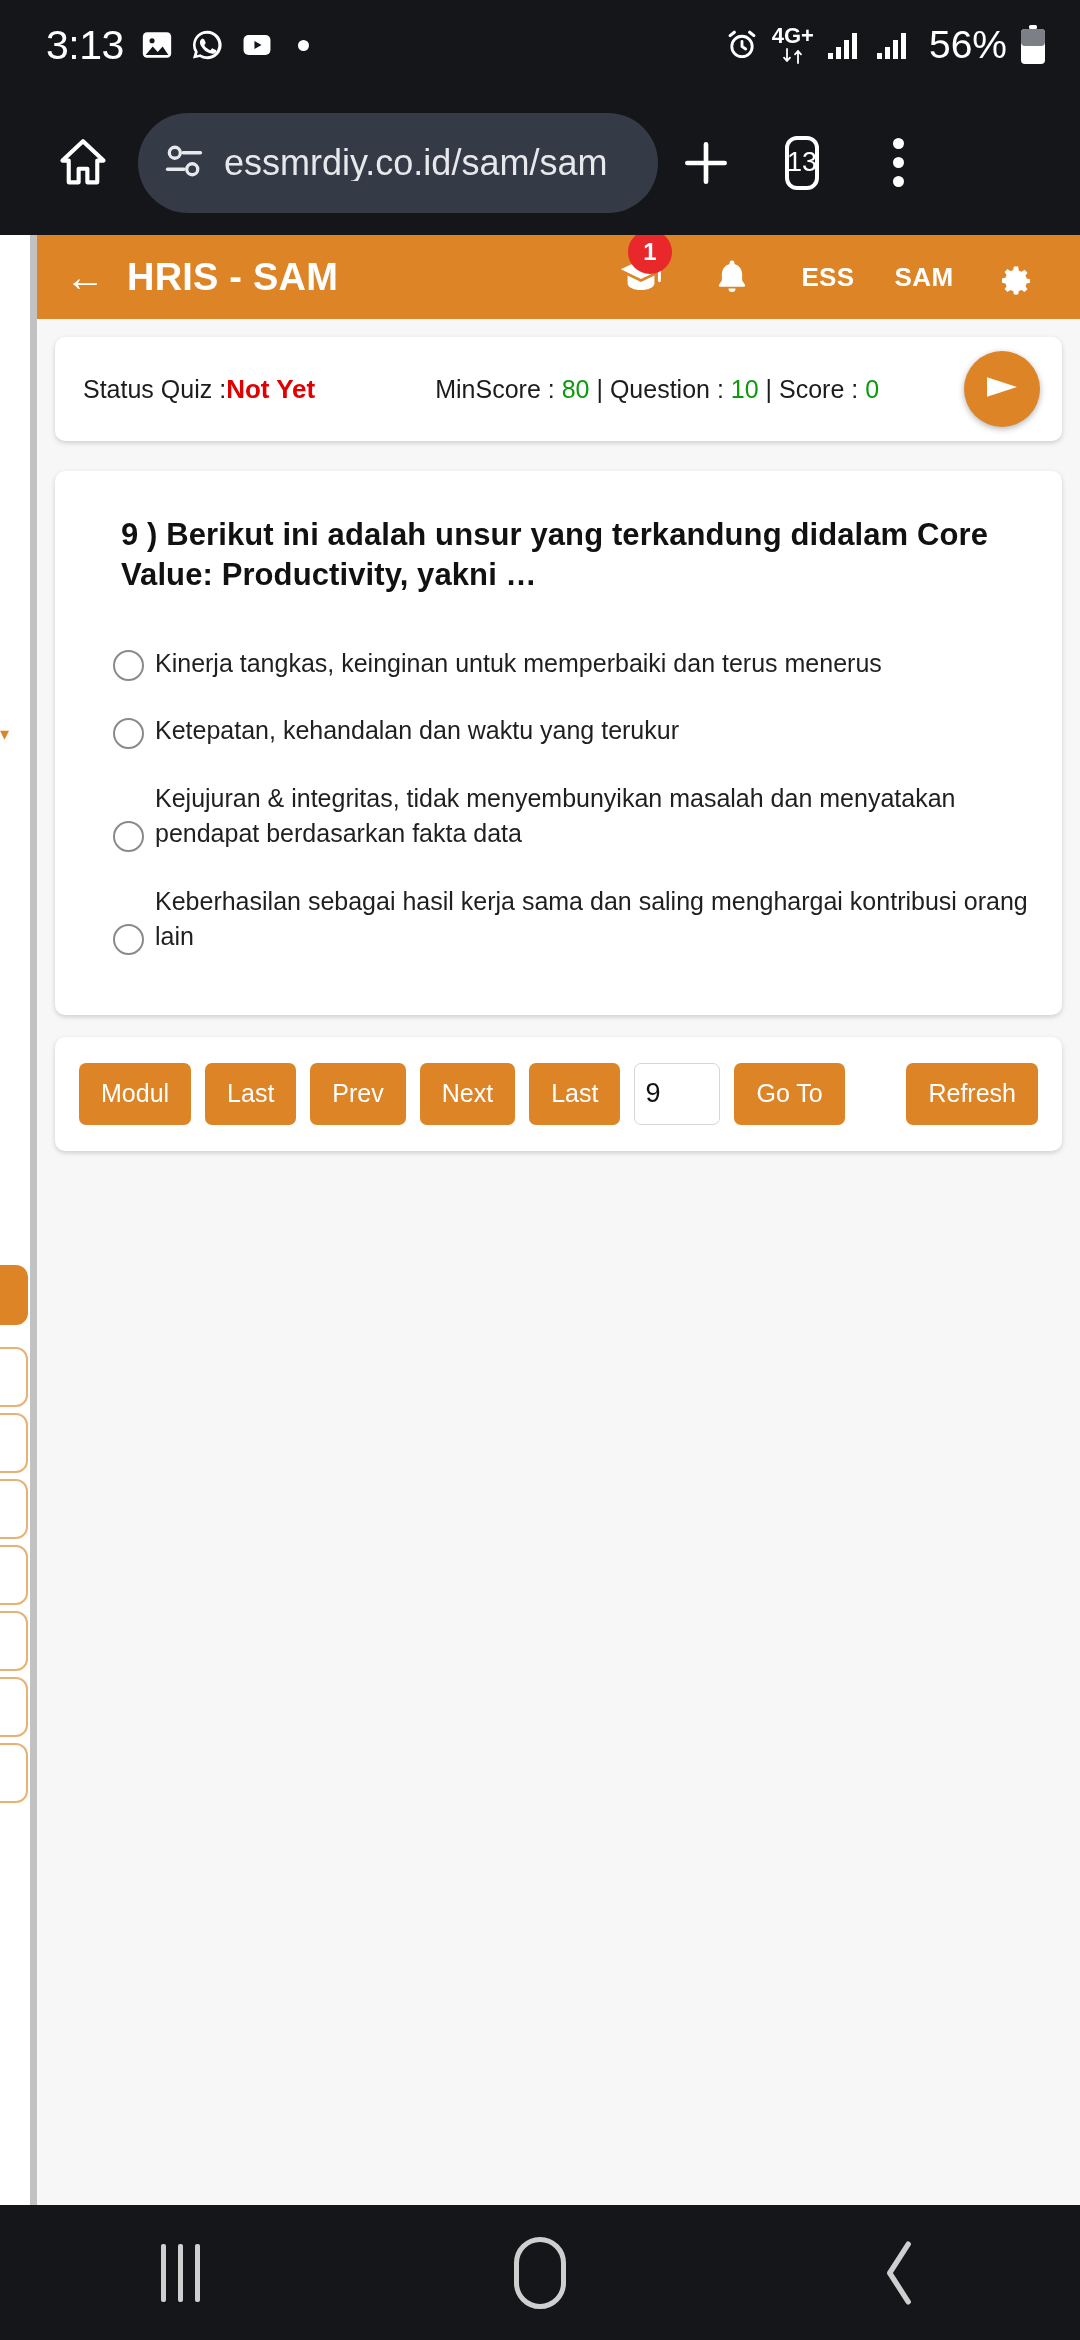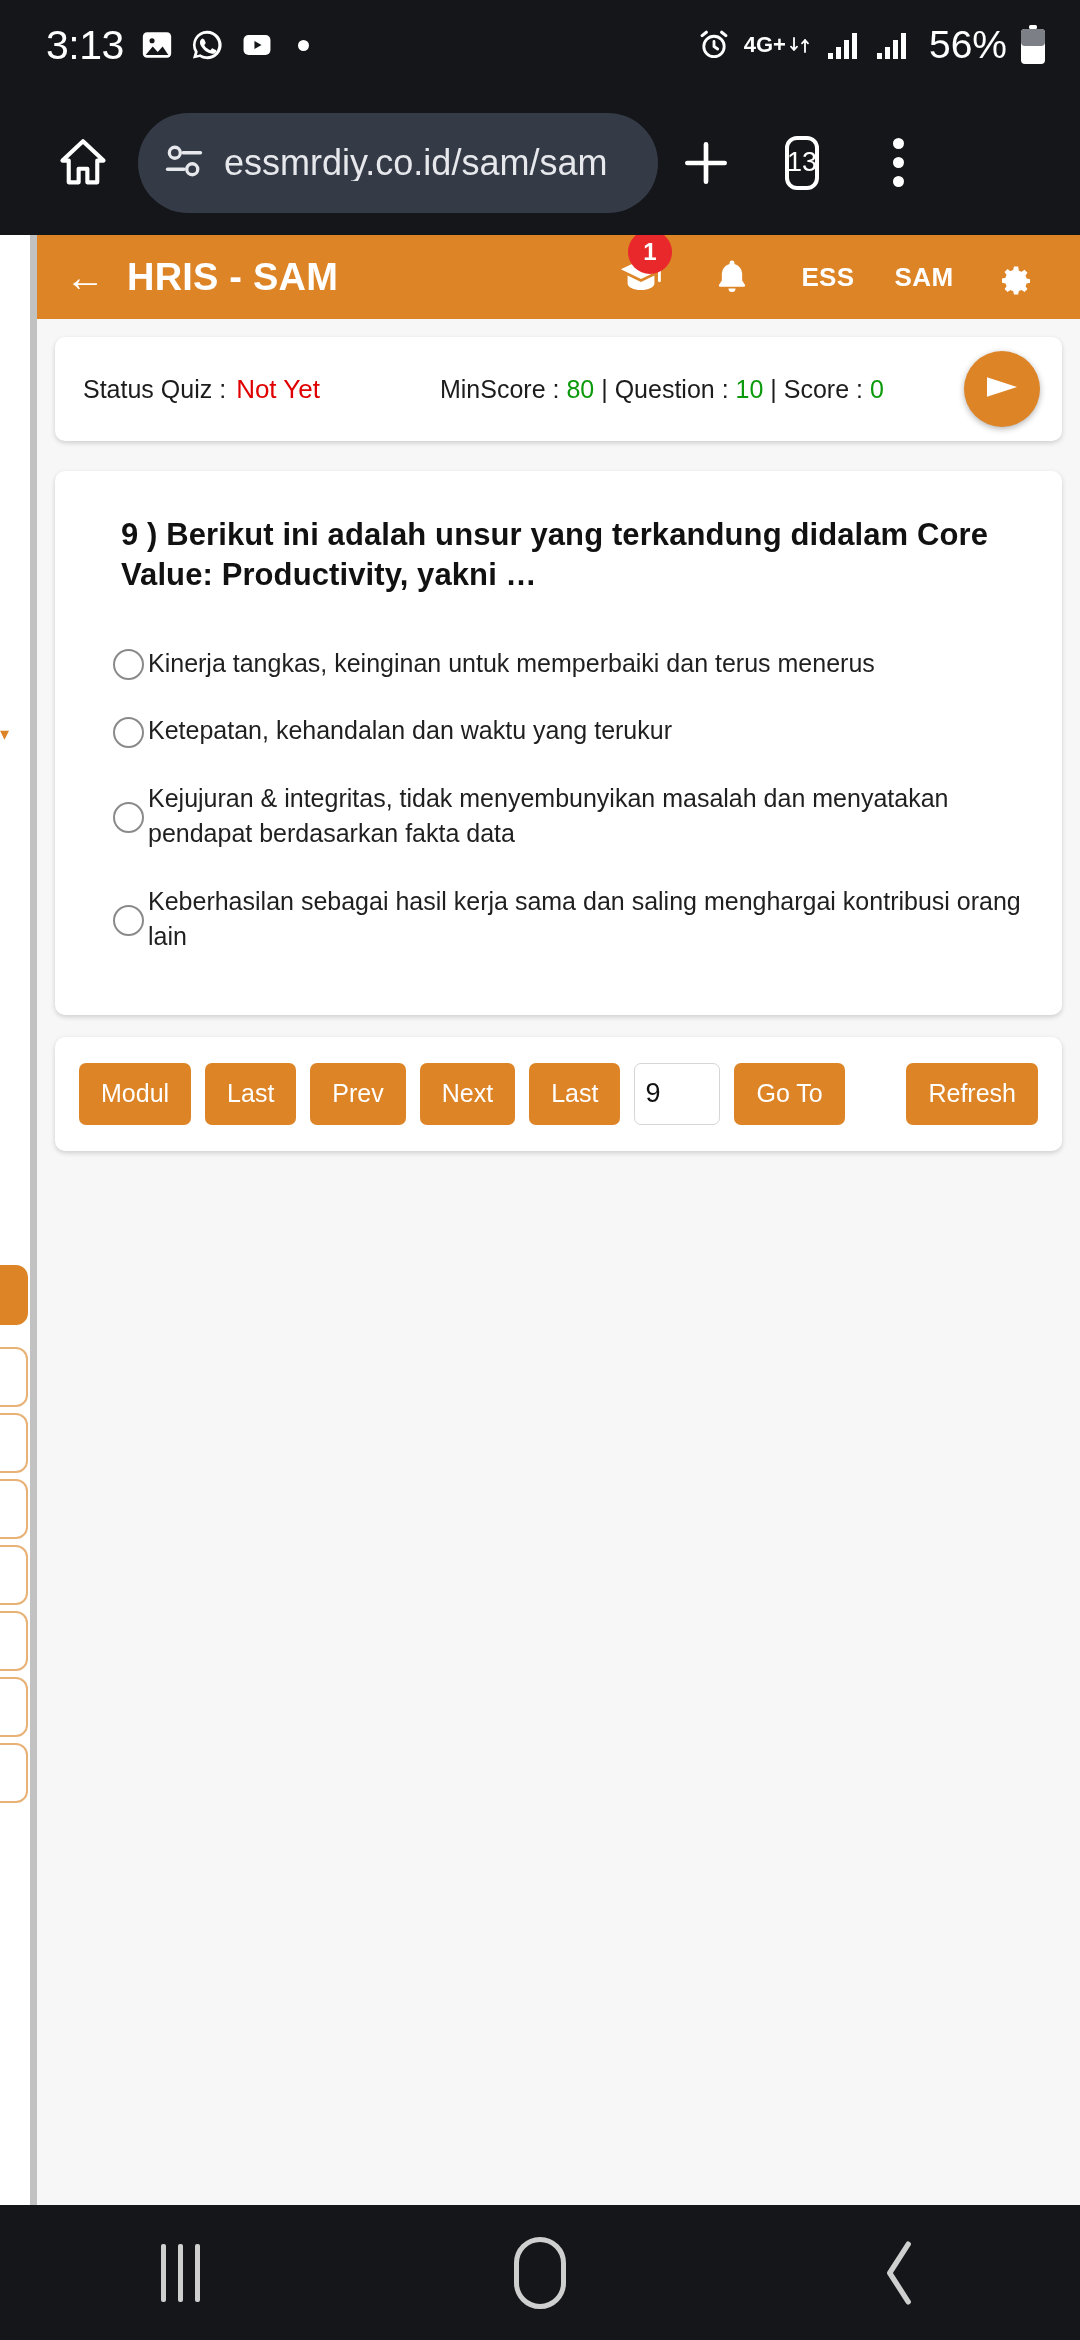--- a/index.html
+++ b/index.html
@@ -99,37 +99,37 @@
   }
 
   
   .card {
     background: #ffffff; border-radius: 10px;
     box-shadow: 0 2px 5px rgba(0,0,0,.17);
     margin: 18px 18px 0 18px; position: relative;
   }
   .status-card { height: 104px; display: flex; align-items: center; padding: 0 28px; text-align: center; }
   .sq-label { font-size: 25px; color: #1c1c1c; }
-  .sq-value { font-size: 26px; color: #e00000; font-weight: 400; margin-left: 10px; }
+  .sq-value { font-size: 26px; color: #e00000; font-weight: 700; margin-left: 0; }
   .sq-meta { font-size: 25px; color: #1c1c1c; margin-left: 120px; }
   .sq-meta b { color: #0b9a0b; font-weight: 400; }
   .send-fab {
     position: absolute; right: 22px; top: 50%; transform: translateY(-50%);
     width: 76px; height: 76px; border-radius: 50%; background: #dd8427;
     display: flex; align-items: center; justify-content: center;
     box-shadow: 0 2px 6px rgba(0,0,0,.3);
   }
 
   .quiz-card { margin-top: 30px; padding: 44px 30px 44px 44px; }
   .q-text {
     font-size: 31px; font-weight: 700; color: #111; line-height: 1.30;
     letter-spacing: .1px; margin-bottom: 34px; padding-left: 22px;
   }
   .opt {
-    display: flex; align-items: center; gap: 4px;
+    display: flex; align-items: flex-end; gap: 11px;
     padding: 16px 0 16px 14px;
   }
   .radio {
     flex: 0 0 auto; width: 31px; height: 31px; border-radius: 50%;
     border: 2px solid #8a8a8a; background: #fff; margin-top: 3px;
   }
   .opt-text { font-size: 25px; color: #1f1f1f; line-height: 1.42; }
 
   .nav-card { margin-top: 22px; padding: 26px 24px; display: flex; align-items: center; }
   .btn {
@@ -187,21 +187,21 @@
       <span class="dot-sm"></span>
     </div>
     <div class="sb-right">
       <span class="sb-ico">
         <svg width="34" height="34" viewBox="0 0 24 24">
             <circle cx="12" cy="13" r="7.2" fill="none" stroke="#fff" stroke-width="2"></circle>
             <path d="M12 9.5V13l2.6 1.8" stroke="#fff" stroke-width="2" fill="none" stroke-linecap="round"></path>
             <path d="M3.6 5.4l3-2.4M20.4 5.4l-3-2.4" stroke="#fff" stroke-width="2.2" stroke-linecap="round"></path>
           </svg>
       </span>
-      <span class="sb-ico" style="display:flex;flex-direction:row;align-items:center;line-height:1;">
+      <span class="sb-ico" style="display:flex;flex-direction:column;align-items:center;line-height:1;">
         <span style="font-size:22px;font-weight:700;">4G+</span>
         <svg width="28" height="18" viewBox="0 0 28 18">
             <path d="M8 2v12M8 14l-3-3.4M8 14l3-3.4" stroke="#fff" stroke-width="1.8" fill="none" stroke-linecap="round"></path>
             <path d="M19 16V4M19 4l-3 3.4M19 4l3 3.4" stroke="#fff" stroke-width="1.8" fill="none" stroke-linecap="round"></path>
           </svg>
       </span>
       <span class="sb-ico">
         <svg width="36" height="30" viewBox="0 0 36 30">
             <rect x="1" y="23" width="5" height="6" fill="#fff"></rect>
             <rect x="9" y="17" width="5" height="12" fill="#fff"></rect>

